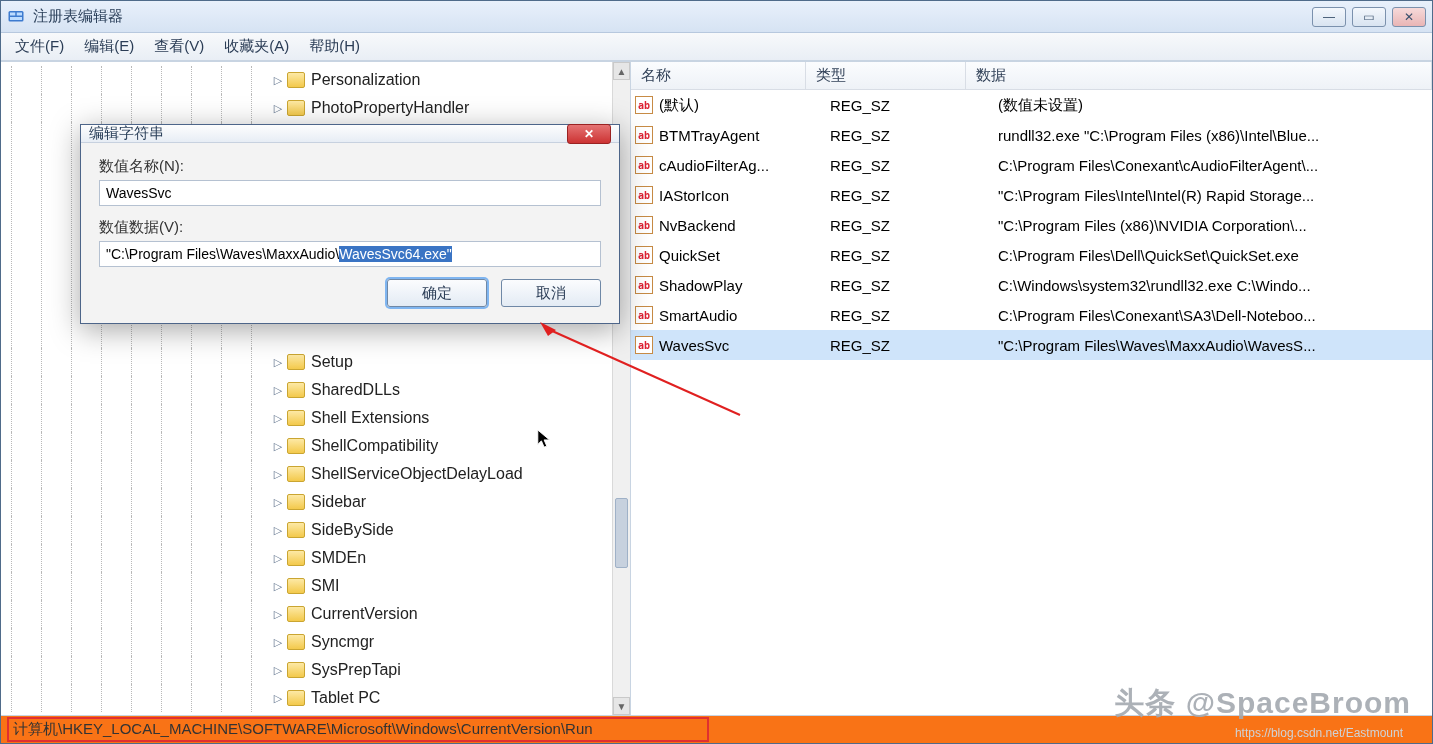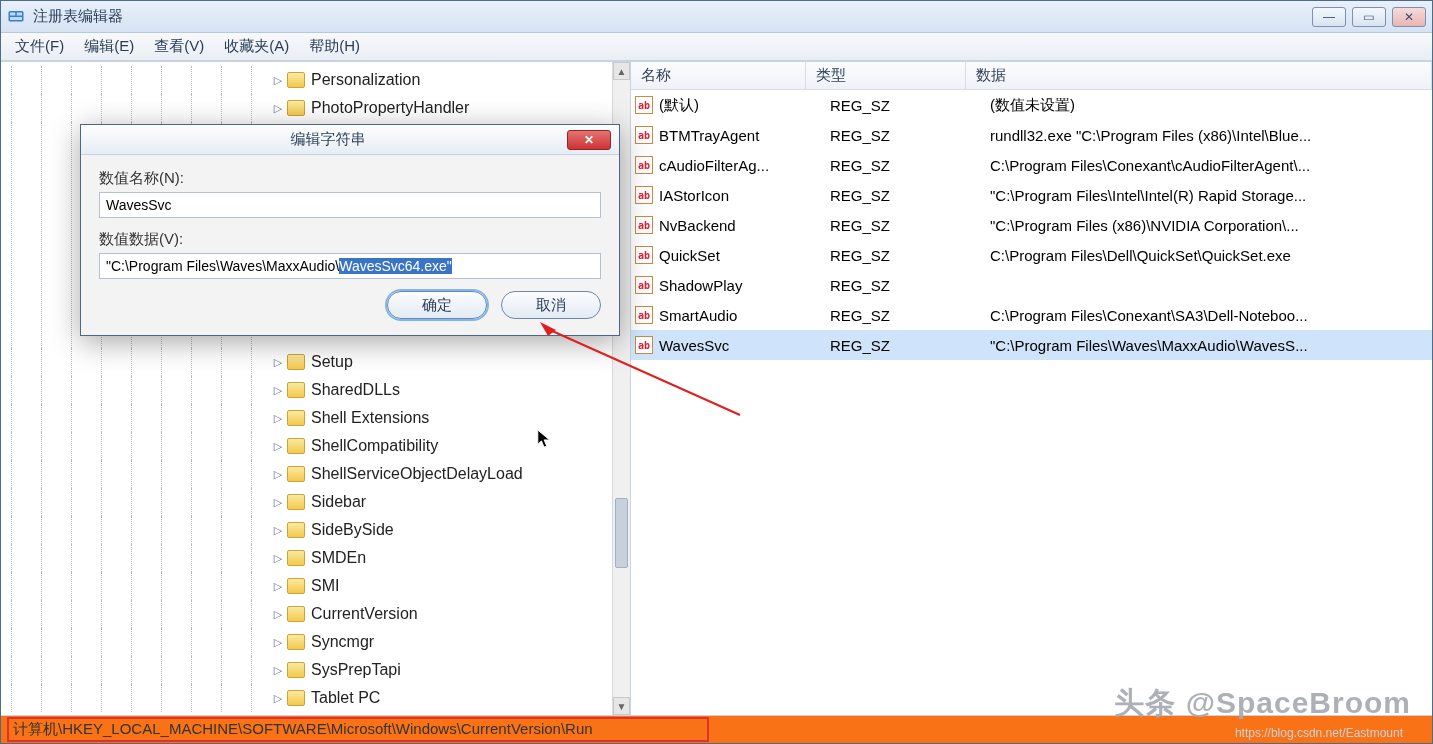--- a/index.html
+++ b/index.html
@@ -37,36 +37,36 @@
 
 .list-header { height:28px; display:flex; border-bottom:1px solid #d8dde5; background:linear-gradient(#fbfcfe,#eef2f7); }
 .list-header .col { padding:4px 10px; border-right:1px solid #d8dde5; font-size:15px; color:#2f3f56; }
 .col-name{ width:175px; } .col-type{ width:160px; } .col-data{ flex:1; }
 .list-body { flex:1; overflow:hidden; }
 .list-row { display:flex; align-items:center; height:30px; padding-left:4px; }
 .list-row.sel { background:#cfe4fa; }
 .reg-icon { width:18px; height:18px; margin-right:6px; background:#fff; border:1px solid #c78b45; display:inline-flex; align-items:center; justify-content:center; font-size:10px; font-weight:bold; color:#d23; font-family:Consolas,monospace;}
 .list-row .c-name{ width:171px; overflow:hidden; text-overflow:ellipsis; white-space:nowrap; }
 .list-row .c-type{ width:160px; }
-.list-row .c-data{ flex:1; overflow:hidden; text-overflow:ellipsis; white-space:nowrap; padding-right:8px;}
+.list-row .c-data{ flex:1; overflow:hidden; text-overflow:ellipsis; white-space:nowrap; padding-right:8px;margin-left:8px;}
 
 .statusbar { height:28px; border-top:1px solid #c8d4e2; background:#f97316; display:flex; align-items:center; padding:0 6px; font-size:15px; color:#333; position:relative;}
 .statusbar .path-box { border:2px solid #e03030; padding:1px 4px; width:702px; }
 
 
 .dialog { position:absolute; left:80px; top:124px; width:540px; background:#f3f3f3; border:1px solid #4d6589; box-shadow:0 6px 28px rgba(0,0,0,.35); }
-.dialog .dtitle { height:30px; background:linear-gradient(#fdfdfd,#e7edf5); display:flex; align-items:center; padding:0 8px; border-bottom:1px solid #c7d1df;text-align:center; }
+.dialog .dtitle { height:18px; background:linear-gradient(#fdfdfd,#e7edf5); display:flex; align-items:center; padding:0 8px; border-bottom:1px solid #c7d1df; }
 .dialog .dtitle .t { flex:1; font-size:15px; color:#2a3f59;}
 .dialog .dclose { width:44px; height:20px; background:linear-gradient(#e57373,#c33); border:1px solid #9a2222; border-radius:3px; color:#fff; display:flex;align-items:center;justify-content:center;font-size:12px;font-weight:bold;}
 .dialog .dbody { padding:14px 18px 16px; }
 .dialog .lbl { font-size:15px; color:#333; margin-bottom:4px; }
 .dialog .field { width:100%; height:26px; border:1px solid #b5c1d1; background:#fff; padding:2px 6px; font-family:SimSun,Consolas,monospace; font-size:14px; margin-bottom:12px; display:flex; align-items:center; overflow:hidden;}
 .dialog .field .sel { background:#3a74c4; color:#fff; }
 .dialog .btns { display:flex; justify-content:flex-end; gap:14px; }
-.dialog .dlgbtn { width:100px; height:28px; border:1px solid #6f88a6; background:linear-gradient(#fbfcfe,#e3ebf4); border-radius:14px; font-size:15px; color:#2b3d56; display:flex;align-items:center;justify-content:center; cursor:default;}
+.dialog .dlgbtn { width:100px; height:28px; border:1px solid #6f88a6; background:linear-gradient(#fbfcfe,#e3ebf4); border-radius:3px; font-size:15px; color:#2b3d56; display:flex;align-items:center;justify-content:center; cursor:default;}
 .dialog .dlgbtn.primary{ box-shadow:0 0 0 2px #7fb5f0; }
 .cursor-img{ position:absolute; width:18px; height:22px; pointer-events:none;}
 
 
 .arrow-svg{ position:absolute; pointer-events:none; }
 
 
 .watermark{ position:absolute; right:22px; bottom:20px; color:#a4a9b0; font-size:30px; font-weight:600; letter-spacing:1px; opacity:.9;}
 .watermark-sub{ position:absolute; right:30px; bottom:4px; color:#cfd3d7; font-size:12px;margin-top:48px;}
 </style>
@@ -371,20 +371,21 @@
           <div class="list-row">
             <span class="reg-icon">ab</span>
             <span class="c-name">QuickSet</span>
             <span class="c-type">REG_SZ</span>
             <span class="c-data">C:\Program Files\Dell\QuickSet\QuickSet.exe</span>
           </div>
           <div class="list-row">
             <span class="reg-icon">ab</span>
             <span class="c-name">ShadowPlay</span>
             <span class="c-type">REG_SZ</span>
+            <span class="c-data">C:\Windows\system32\rundll32.exe C:\Windo...</span>
           </div>
           <div class="list-row">
             <span class="reg-icon">ab</span>
             <span class="c-name">SmartAudio</span>
             <span class="c-type">REG_SZ</span>
             <span class="c-data">C:\Program Files\Conexant\SA3\Dell-Noteboo...</span>
           </div>
           <div class="list-row sel">
             <span class="reg-icon">ab</span>
             <span class="c-name">WavesSvc</span>

